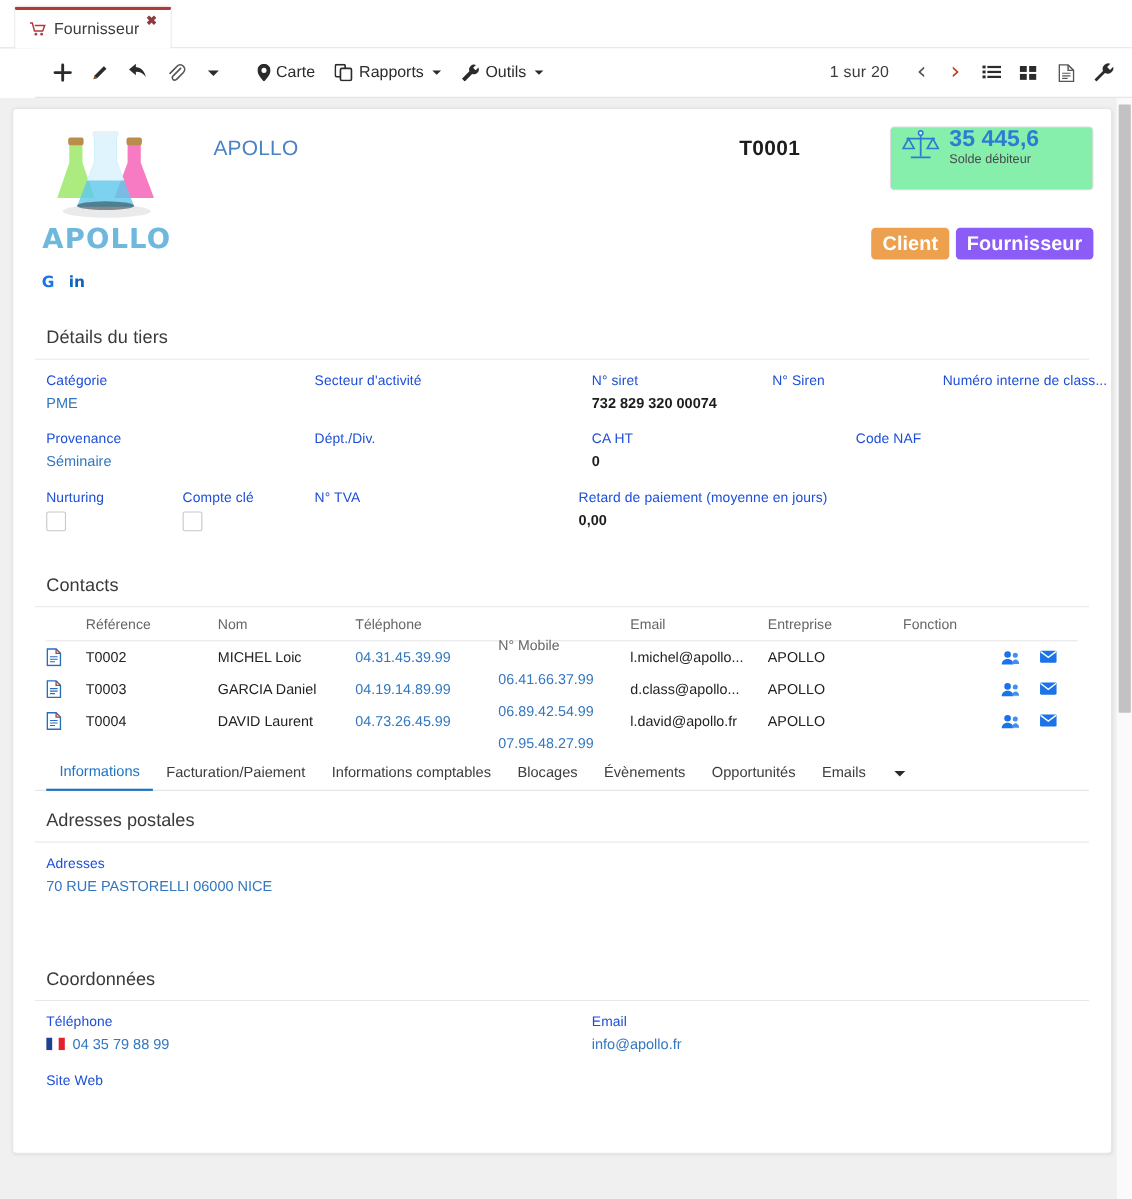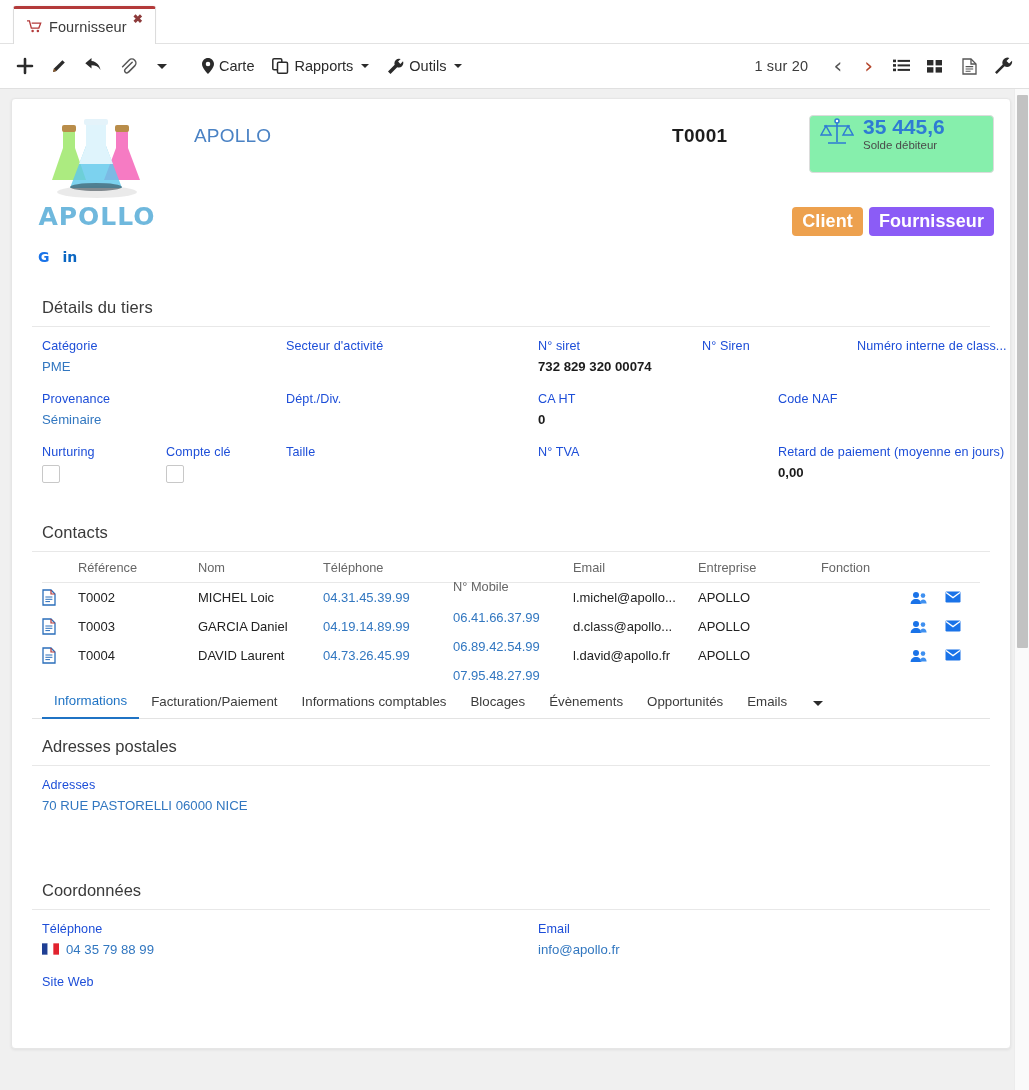--- a/index.html
+++ b/index.html
@@ -48,20 +48,21 @@
   }
 
   
   .toolbar {
     position: relative;
     height: 45px;
     display: flex; align-items: center;
     padding: 0 8px 0 8px;
     background: #ffffff;
     border-bottom: 1px solid #e0e0e0;
+    margin-left: 32px;
   }
   .tb-btn {
     height: 40px; min-width: 34px;
     display: flex; align-items: center; justify-content: center;
     padding: 0 8px; cursor: pointer;
     color: #2b2b2b;
     font-size: 14.5px;
   }
   .tb-btn.labeled { gap: 5px; padding: 0 9px; }
   .tb-gap { width: 14px; }
@@ -421,24 +422,20 @@
 
           <div class="frow">
             <div class="fcell" style="width:124px">
               <div class="flabel">Nurturing</div>
               <div class="cbox"></div>
             </div>
             <div class="fcell" style="width:120px">
               <div class="flabel">Compte clé</div>
               <div class="cbox"></div>
             </div>
-            <div class="fcell" style="width:252px">
-              <div class="flabel">Taille</div>
-              <div class="fvalue"></div>
-            </div>
             <div class="fcell" style="width:240px">
               <div class="flabel">N° TVA</div>
               <div class="fvalue"></div>
             </div>
             <div class="fcell" style="width:240px">
               <div class="flabel">Retard de paiement (moyenne en jours)</div>
               <div class="fvalue bold">0,00</div>
             </div>
           </div>
 

